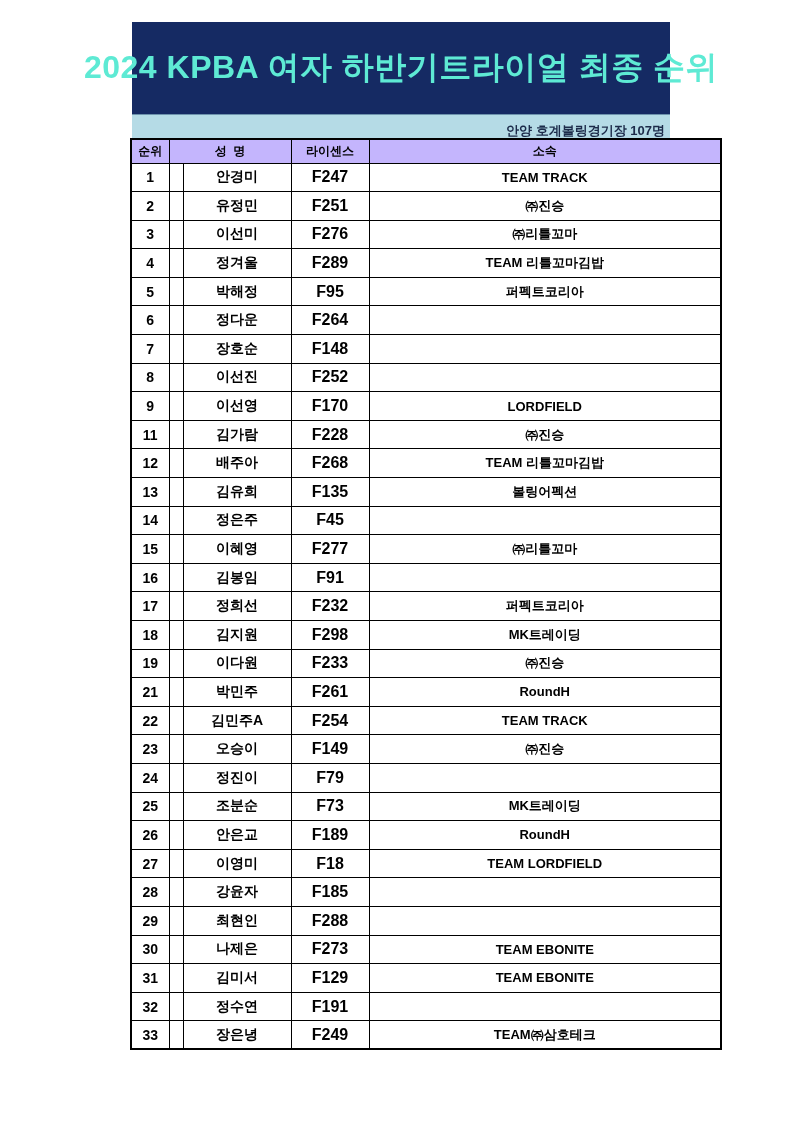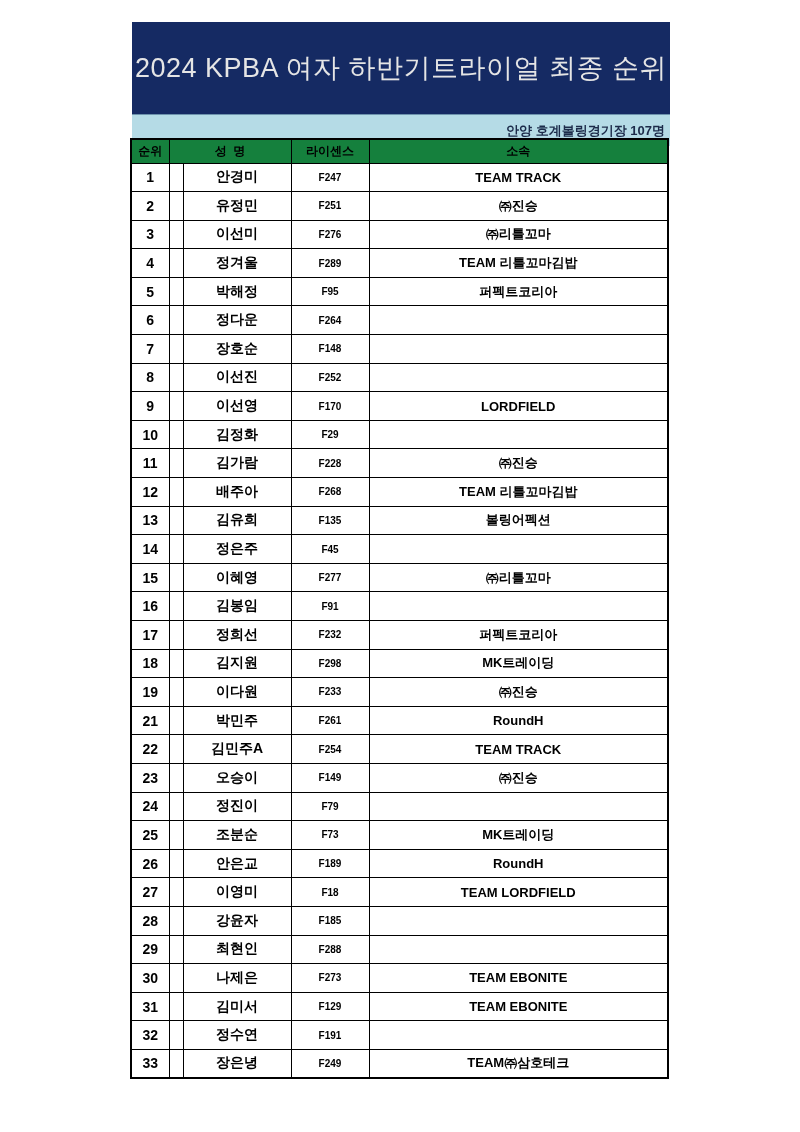--- a/index.html
+++ b/index.html
@@ -18,23 +18,23 @@
     left: 132px;
     top: 22px;
     width: 538px;
     height: 92px;
     display: flex;
     align-items: center;
     justify-content: center;
     box-sizing: border-box;
   }
   .banner .title-text {
-    color: #e5e5e5;
-    font-weight: normal;
-    font-size: 27px;
+    color: #5eead4;
+    font-weight: bold;
+    font-size: 32px;
     letter-spacing: 0.5px;
     white-space: nowrap;
   }
 
   .subbar {
     position: absolute;
     left: 132px;
     top: 114px;
     width: 538px;
     height: 32px;
@@ -76,25 +76,25 @@
     font-size: 12px;
     font-weight: bold;
     white-space: pre;
   }
   table.ranking tbody tr { height: 28.6px; }
 
   .c-rank { width: 38px; }
   .c-spacer { width: 14px; }
   .c-name { width: 108px; }
   .c-lic { width: 78px; margin-top: 14px; }
-  .c-aff { width: 299px; }
+  .c-aff { width: 352px; }
 
   td.c-rank { font-size: 14px; font-weight: bold; }
   td.c-name { font-size: 14px; font-weight: 600; margin-left: 48px; }
-  td.c-lic  { font-size: 10px; font-weight: bold; }
+  td.c-lic  { font-size: 16px; font-weight: bold; }
   td.c-aff  { font-size: 13px; font-weight: 600; }
 </style>
 </head>
 <body>
 
 <div class="banner" style="background: rgb(21, 42, 99);">
   <span class="title-text">2024 KPBA 여자 하반기트라이얼 최종 순위</span>
 </div>
 
 <div class="subbar" style="background: rgb(181, 219, 230);">
@@ -103,21 +103,21 @@
 
 <table class="ranking">
   <colgroup>
     <col class="c-rank">
       <col class="c-spacer">
       <col class="c-name">
       <col class="c-lic">
       <col class="c-aff">
   </colgroup>
   <thead>
-    <tr style="background: #15803d;">
+    <tr style="background: #c4b5fd;">
       <th class="c-rank">순위</th>
       <th class="c-name" colspan="2">성  명</th>
       <th class="c-lic">라이센스</th>
       <th class="c-aff">소속</th>
     </tr>
   </thead>
   <tbody>
       <tr>
         <td class="c-rank">1</td>
         <td class="c-spacer"></td>
@@ -175,27 +175,20 @@
         <td class="c-aff"></td>
       </tr>
       <tr>
         <td class="c-rank">9</td>
         <td class="c-spacer"></td>
         <td class="c-name">이선영</td>
         <td class="c-lic">F170</td>
         <td class="c-aff">LORDFIELD</td>
       </tr>
       <tr>
-        <td class="c-rank">10</td>
-        <td class="c-spacer"></td>
-        <td class="c-name">김정화</td>
-        <td class="c-lic">F29</td>
-        <td class="c-aff"></td>
-      </tr>
-      <tr>
         <td class="c-rank">11</td>
         <td class="c-spacer"></td>
         <td class="c-name">김가람</td>
         <td class="c-lic">F228</td>
         <td class="c-aff">㈜진승</td>
       </tr>
       <tr>
         <td class="c-rank">12</td>
         <td class="c-spacer"></td>
         <td class="c-name">배주아</td>

